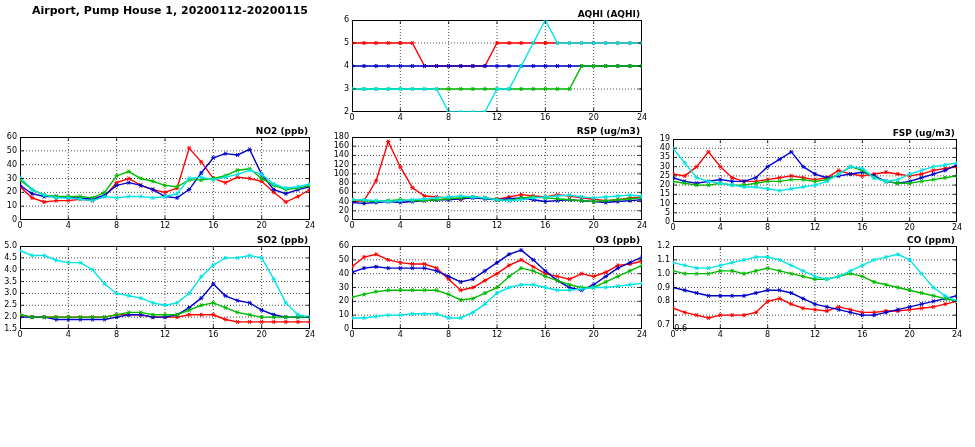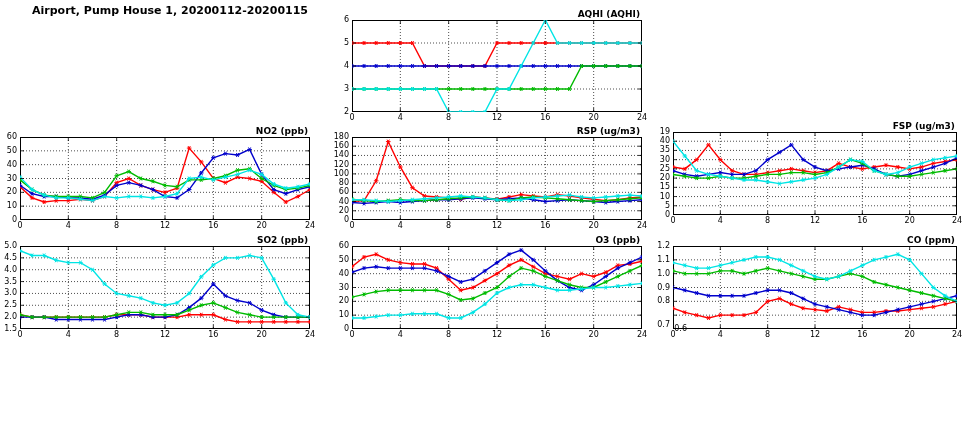--- a/index.html
+++ b/index.html
@@ -502,21 +502,21 @@
       <div class="ticklabel ylab" style="right: 293px; top: 4.22222px; width: 30px;">160</div>
       <div class="ticklabel ylab" style="right: 293px; top: -5px; width: 30px;">180</div>
       <div class="ticklabel xlab" style="left: -10px; top: 84px; width: 20px;">0</div>
       <div class="ticklabel xlab" style="left: 38.3333px; top: 84px; width: 20px;">4</div>
       <div class="ticklabel xlab" style="left: 86.6667px; top: 84px; width: 20px;">8</div>
       <div class="ticklabel xlab" style="left: 135px; top: 84px; width: 20px;">12</div>
       <div class="ticklabel xlab" style="left: 183.333px; top: 84px; width: 20px;">16</div>
       <div class="ticklabel xlab" style="left: 231.667px; top: 84px; width: 20px;">20</div>
       <div class="ticklabel xlab" style="left: 280px; top: 84px; width: 20px;">24</div>
     </div>
-    <div class="panel" style="left: 673px; top: 132px; width: 284px; height: 83px; border-radius: 9px;">
+    <div class="panel" style="left: 673px; top: 139px; width: 284px; height: 83px; border-radius: 9px;">
       <div class="plotbox" style="width: 284px; height: 83px;"></div>
       <div class="ptitle" style="top: -11px;">FSP (ug/m3)</div>
       <svg width="284" height="83">
         <line x1="0" x2="284" y1="73.77777777777777" y2="73.77777777777777" stroke="#000" stroke-width="0.7" stroke-dasharray="1,2"></line>
         <line x1="0" x2="284" y1="64.55555555555556" y2="64.55555555555556" stroke="#000" stroke-width="0.7" stroke-dasharray="1,2"></line>
         <line x1="0" x2="284" y1="55.333333333333336" y2="55.333333333333336" stroke="#000" stroke-width="0.7" stroke-dasharray="1,2"></line>
         <line x1="0" x2="284" y1="46.111111111111114" y2="46.111111111111114" stroke="#000" stroke-width="0.7" stroke-dasharray="1,2"></line>
         <line x1="0" x2="284" y1="36.888888888888886" y2="36.888888888888886" stroke="#000" stroke-width="0.7" stroke-dasharray="1,2"></line>
         <line x1="0" x2="284" y1="27.66666666666667" y2="27.66666666666667" stroke="#000" stroke-width="0.7" stroke-dasharray="1,2"></line>
         <line x1="0" x2="284" y1="18.444444444444443" y2="18.444444444444443" stroke="#000" stroke-width="0.7" stroke-dasharray="1,2"></line>

